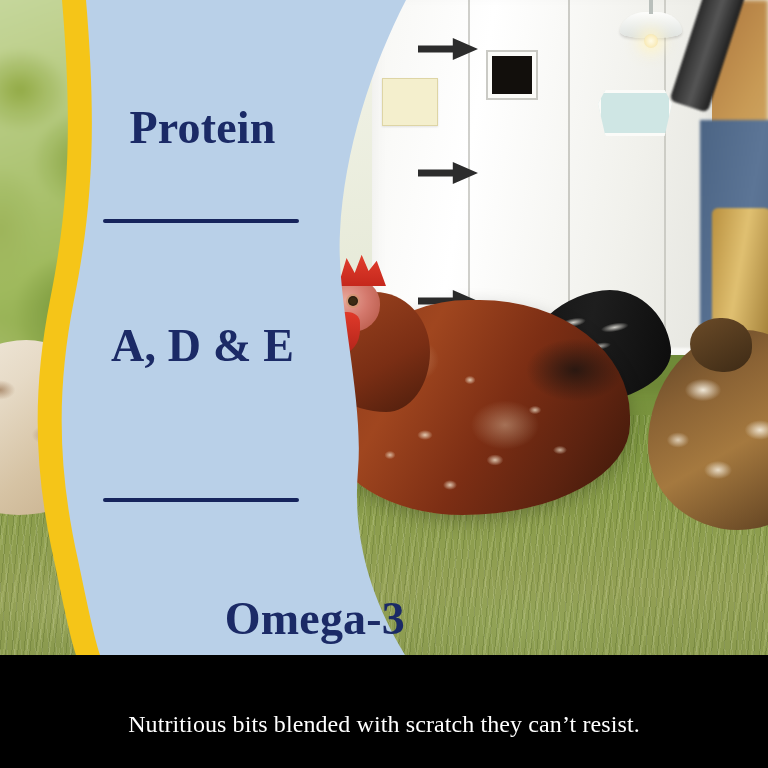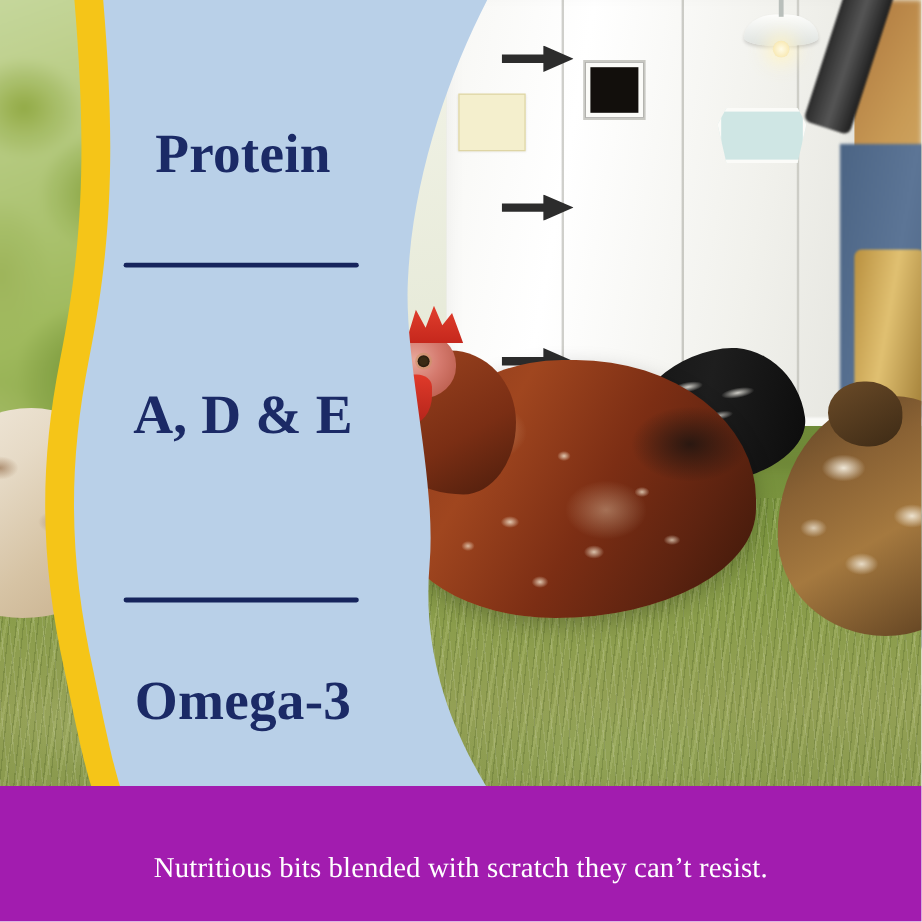--- a/index.html
+++ b/index.html
@@ -266,37 +266,37 @@
     width:405px;
     text-align:center;
     color:#1b2a66;
     font-family:"Liberation Serif", serif;
     font-weight:700;
     letter-spacing:.2px;
     line-height:1.04;
   }
   .fact-1 { top:64px;  font-size:46px; }
   .fact-2 { top:278px; font-size:46px; }
-  .fact-3 { top:520px; font-size:46px; }
+  .fact-3 { top:555px; font-size:46px;text-align:right; }
 
   .fact-2 .l2 { display:block; margin-top:4px;font-family:Liberation Serif, serif; }
 
   .divider {
     position:absolute;
     left:103px; width:196px; height:4px;
     background:#16245c;
     border-radius:2px;
   }
   .div-1 { top:179px; }
   .div-2 { top:458px; }
 
   
   .banner {
     position:absolute; left:0; top:655px; width:768px; height:113px;
-    background:#a21caf;
+    background:#000000;
   }
   .banner-text {
     position:absolute; left:0; top:0; width:768px; height:113px;
     display:flex; align-items:center; justify-content:center;
     color:#ffffff;
     font-family:"Liberation Serif", serif;
     font-size:24px;
     letter-spacing:.1px;
     padding-top:26px;
   }

